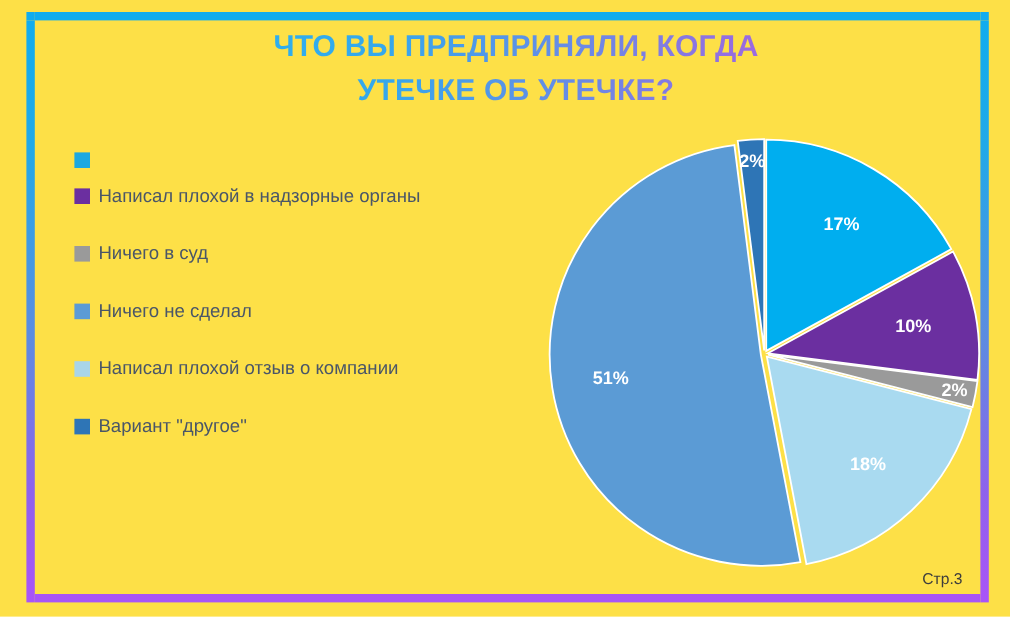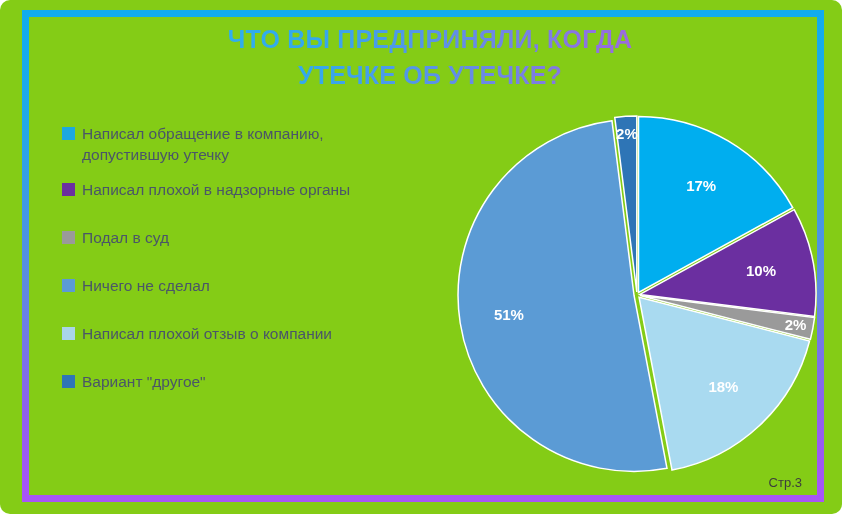--- a/index.html
+++ b/index.html
@@ -9,23 +9,22 @@
   }
   body {
     font-family: "Liberation Sans", sans-serif;
   }
 
   .slide {
     position: relative;
     width: 842px;
     height: 514px;
     box-sizing: border-box;
-    background: #84cc16;
+    background: #fde047;
     overflow: hidden;
-    border-radius: 10px;
   }
 
   
   .frame {
     position: absolute;
     left: 22px;
     top: 10px;
     width: 802px;
     height: 492px;
     box-sizing: border-box;
@@ -116,32 +115,30 @@
 
   <div class="title">
     <span class="title-line">ЧТО ВЫ ПРЕДПРИНЯЛИ, КОГДА</span>
     <span class="title-line">УТЕЧКЕ ОБ УТЕЧКЕ?</span>
   </div>
 
   <div class="legend">
 
     <div class="legend-item tall">
       <span class="legend-swatch" style="background: rgb(28, 168, 224);"></span>
-      <span class="legend-label">Написал обращение в компанию,
-допустившую утечку</span>
     </div>
 
     <div class="legend-item">
       <span class="legend-swatch" style="background: rgb(107, 47, 160);"></span>
       <span class="legend-label">Написал плохой в надзорные органы</span>
     </div>
 
     <div class="legend-item">
       <span class="legend-swatch" style="background: rgb(154, 154, 154);"></span>
-      <span class="legend-label">Подал в суд</span>
+      <span class="legend-label">Ничего в суд</span>
     </div>
 
     <div class="legend-item">
       <span class="legend-swatch" style="background: rgb(91, 155, 213);"></span>
       <span class="legend-label">Ничего не сделал</span>
     </div>
 
     <div class="legend-item">
       <span class="legend-swatch" style="background: rgb(169, 213, 232);"></span>
       <span class="legend-label">Написал плохой отзыв о компании</span>

